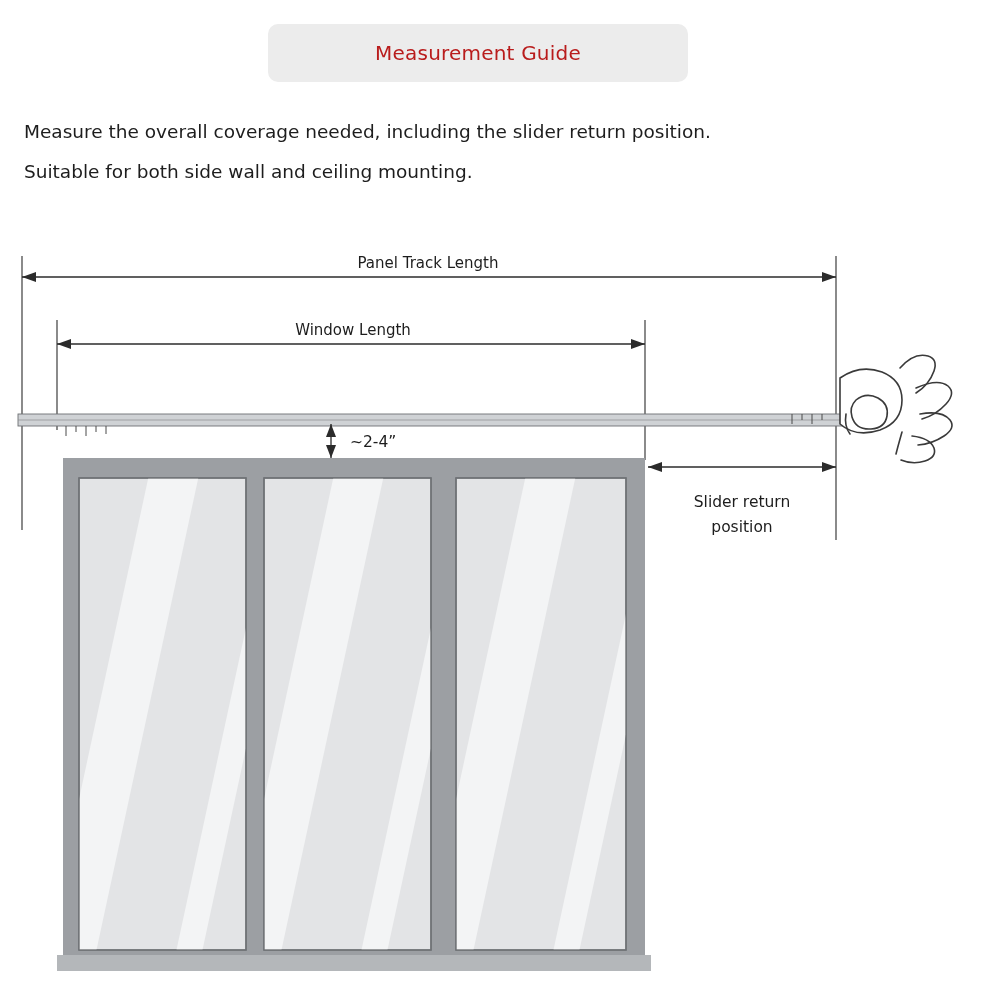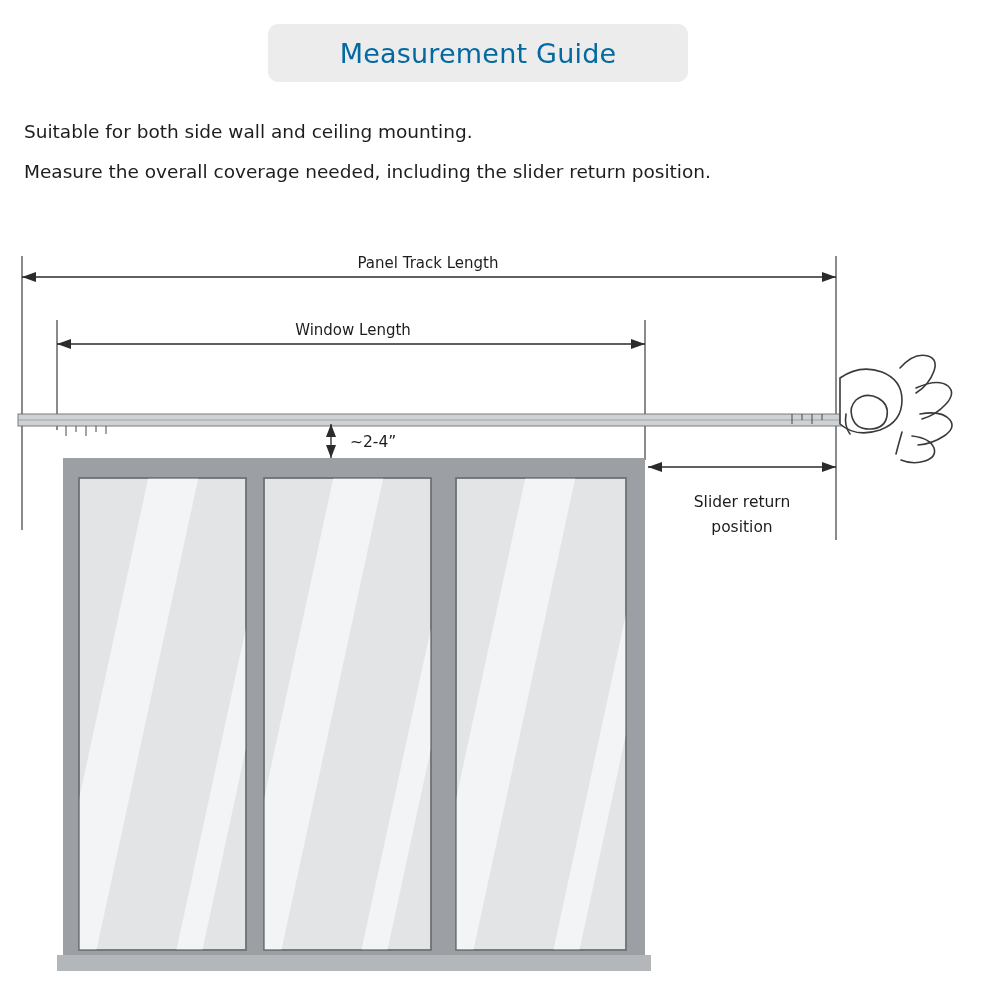--- a/index.html
+++ b/index.html
@@ -28,22 +28,22 @@
     top: 24px;
     width: 420px;
     height: 58px;
     background: #ececec;
     border-radius: 10px;
     display: flex;
     align-items: center;
     justify-content: center;
   }
   .title-pill .title-text {
-    font-size: 27px;
-    color: #0369a1;
+    font-size: 20px;
+    color: #b91c1c;
     letter-spacing: 0.2px;
   }
 
   
   .intro {
     position: absolute;
     left: 24px;
     top: 120px;
     width: 900px;
   }
@@ -76,22 +76,22 @@
 </head>
 <body>
 
 <div class="page">
 
   <div class="title-pill">
     <span class="title-text">Measurement Guide</span>
   </div>
 
   <div class="intro">
+    <p>Measure the overall coverage needed, including the slider return position.</p>
     <p>Suitable for both side wall and ceiling mounting.</p>
-    <p>Measure the overall coverage needed, including the slider return position.</p>
   </div>
 
   <svg class="diagram" viewBox="0 0 990 990">
 
     <g stroke="#2b2b2b" stroke-width="1.1">
       <line x1="22" y1="256" x2="22" y2="530"></line>
       <line x1="836" y1="256" x2="836" y2="540"></line>
       <line x1="57" y1="320" x2="57" y2="430"></line>
       <line x1="645" y1="320" x2="645" y2="460"></line>
     </g>

